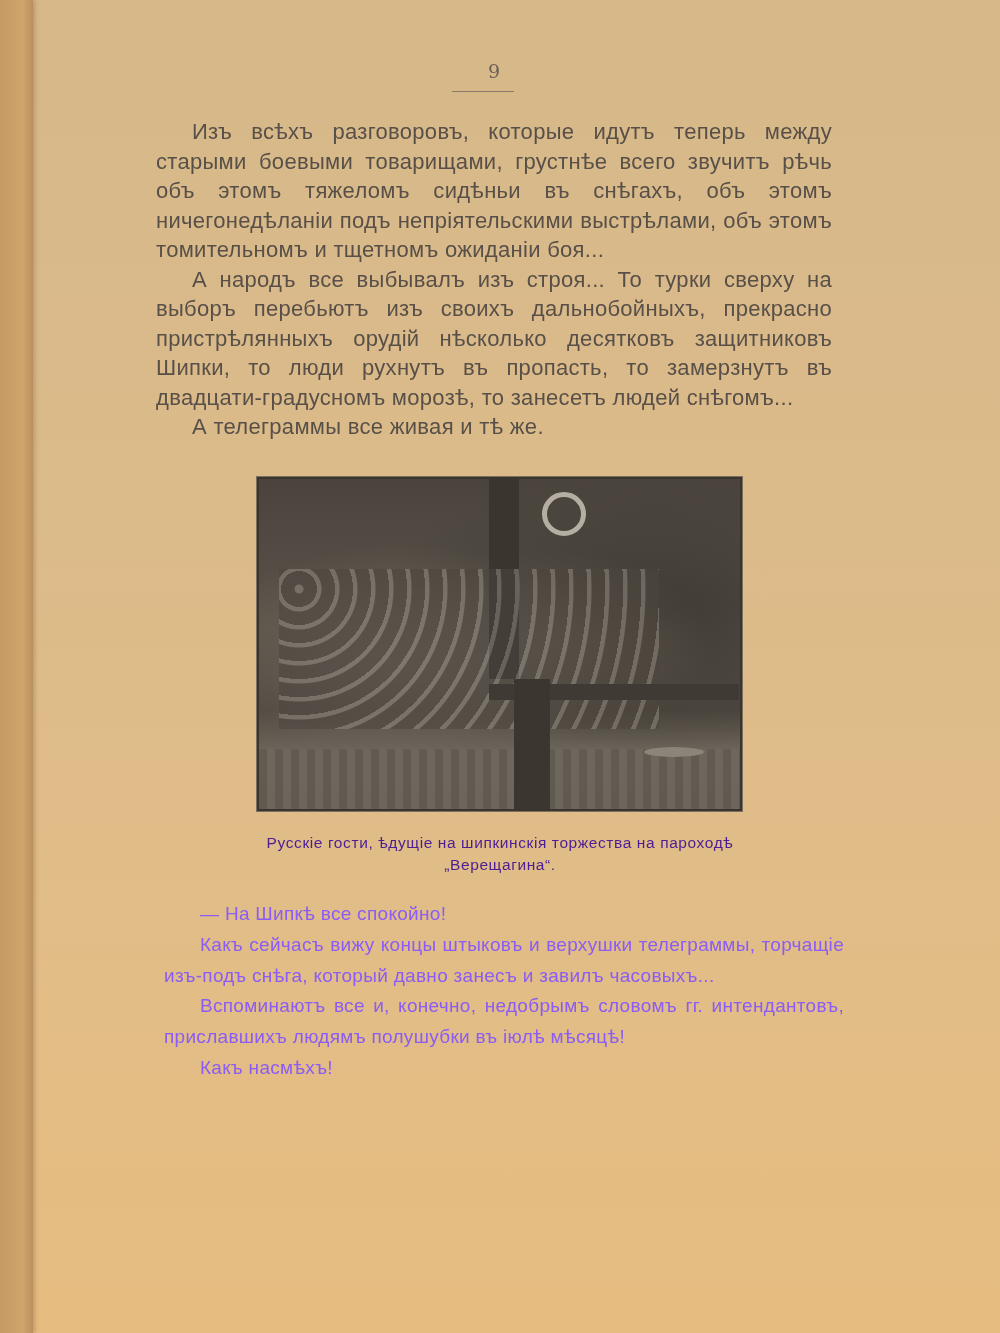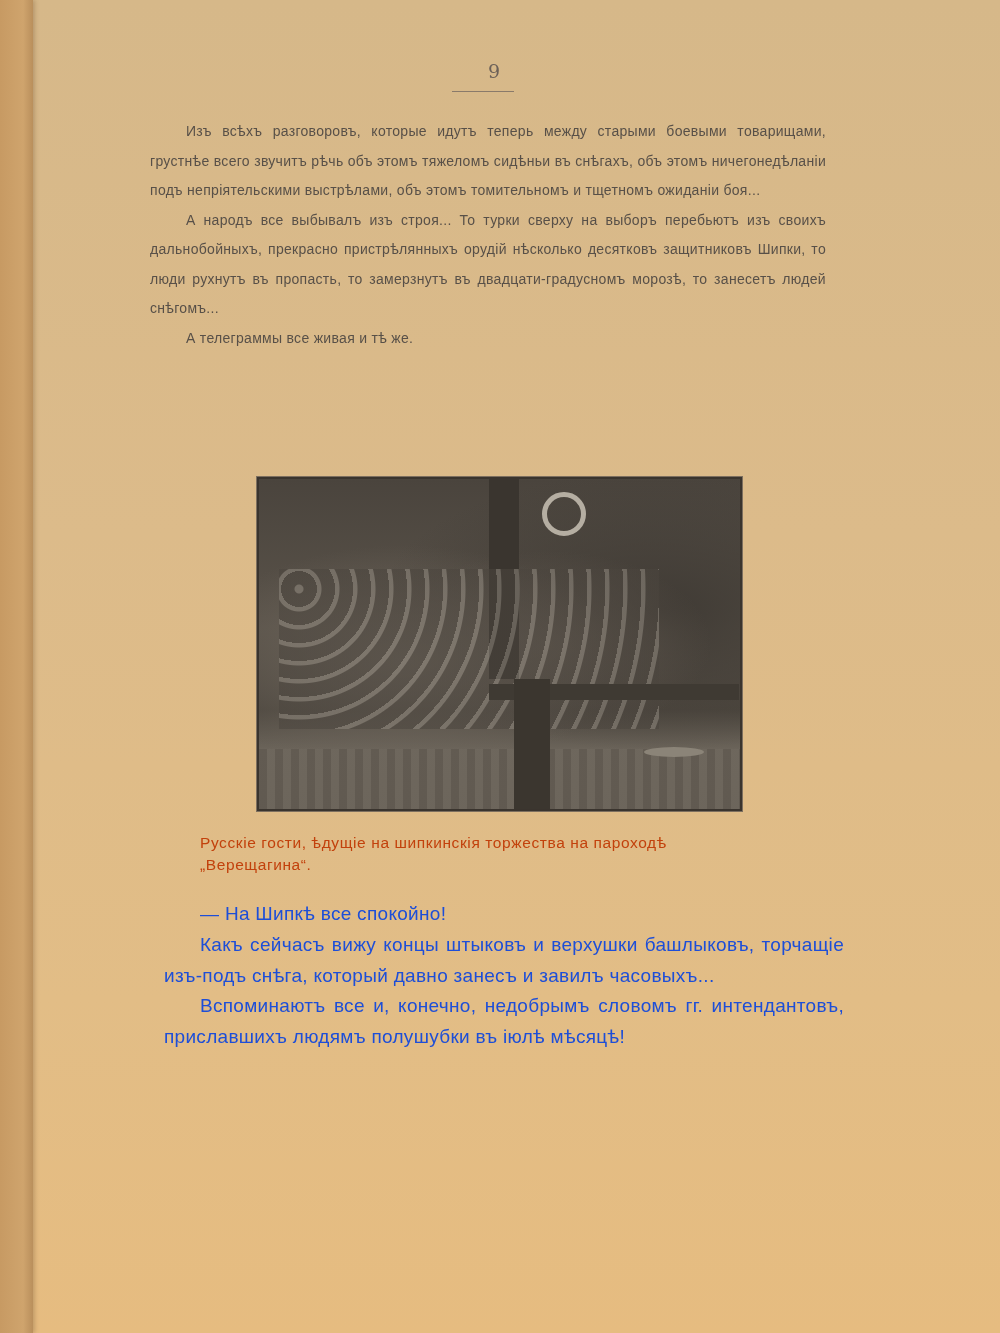--- a/index.html
+++ b/index.html
@@ -18,28 +18,28 @@
       position: absolute; left: 0; width: 1000px; top: 60px;
       text-align: center; font-size: 19px; color: #6b6058;
       padding-left: 0;
     }
     .page-number span { display: inline-block; transform: translateX(-6px); }
     .header-rule {
       position: absolute; left: 452px; top: 91px; width: 62px; height: 1px;
       background: #8a7a6a;
     }
     .text-block {
-      position: absolute; left: 150px; width: 676px;
-      font-size: 14px; line-height: 29.5px;
+      position: absolute; left: 156px; width: 676px;
+      font-size: 22px; line-height: 29.5px;
       text-align: justify; letter-spacing: 0.3px;
       font-family: "Liberation Sans", "DejaVu Sans", sans-serif;
       font-stretch: condensed;
     }
     .text-block.top { top: 117px; color: #585048; }
-    .text-block.bottom { top: 899px; left: 164px; width: 680px; color: #1d4ed8; font-size: 19px; line-height: 30.8px; }
+    .text-block.bottom { top: 899px; left: 164px; width: 680px; color: #8b5cf6; font-size: 19px; line-height: 30.8px; }
     .text-block p { margin: 0; text-indent: 36px; }
     .photo {
       position: absolute; left: 257px; top: 477px; width: 481px; height: 330px;
       background:
         radial-gradient(ellipse at 30% 55%, #6e665c 0%, transparent 45%),
         radial-gradient(ellipse at 60% 50%, #5f574e 0%, transparent 40%),
         radial-gradient(ellipse at 82% 40%, #3f3a34 0%, transparent 50%),
         linear-gradient(180deg, #4a443d 0%, #5a534a 45%, #4d473f 70%, #6b645a 82%, #5e574e 100%);
       border: 2px solid #3a342e;
       box-shadow: 0 0 0 1px #7d6f5f;
@@ -70,23 +70,23 @@
     .photo .funnel {
       position: absolute; left: 230px; top: 0; width: 30px; height: 200px;
       background: #3a352f;
     }
     .photo .stool {
       position: absolute; left: 385px; top: 268px; width: 60px; height: 10px;
       background: #8b8478; border-radius: 50%;
     }
     .caption {
       position: absolute; left: 200px; width: 600px; top: 832px;
-      text-align: left; font-size: 15.5px; line-height: 22px;
+      text-align: center; font-size: 15.5px; line-height: 22px;
       font-family: "Liberation Sans", "DejaVu Sans", sans-serif;
-      color: #c2410c; letter-spacing: 0.6px;
+      color: #4c1d95; letter-spacing: 0.6px;
     }
   </style>
 </head>
 <body>
 
 <div class="page-edge"></div>
 
 <div class="page-number">
   <span>9</span>
 </div>
@@ -108,15 +108,16 @@
   <div class="stool"></div>
 </div>
 
 <div class="caption">
   <div>Русскіе гости, ѣдущіе на шипкинскія торжества на пароходѣ</div>
   <div>„Верещагина“.</div>
 </div>
 
 <div class="text-block bottom">
   <p>— На Шипкѣ все спокойно!</p>
-  <p>Какъ сейчасъ вижу концы штыковъ и верхушки башлыковъ, торчащіе изъ-подъ снѣга, который давно занесъ и завилъ часовыхъ...</p>
+  <p>Какъ сейчасъ вижу концы штыковъ и верхушки телеграммы, торчащіе изъ-подъ снѣга, который давно занесъ и завилъ часовыхъ...</p>
   <p>Вспоминаютъ все и, конечно, недобрымъ словомъ гг. интендантовъ, приславшихъ людямъ полушубки въ іюлѣ мѣсяцѣ!</p>
+  <p>Какъ насмѣхъ!</p>
 </div>
 
 </body></html>

